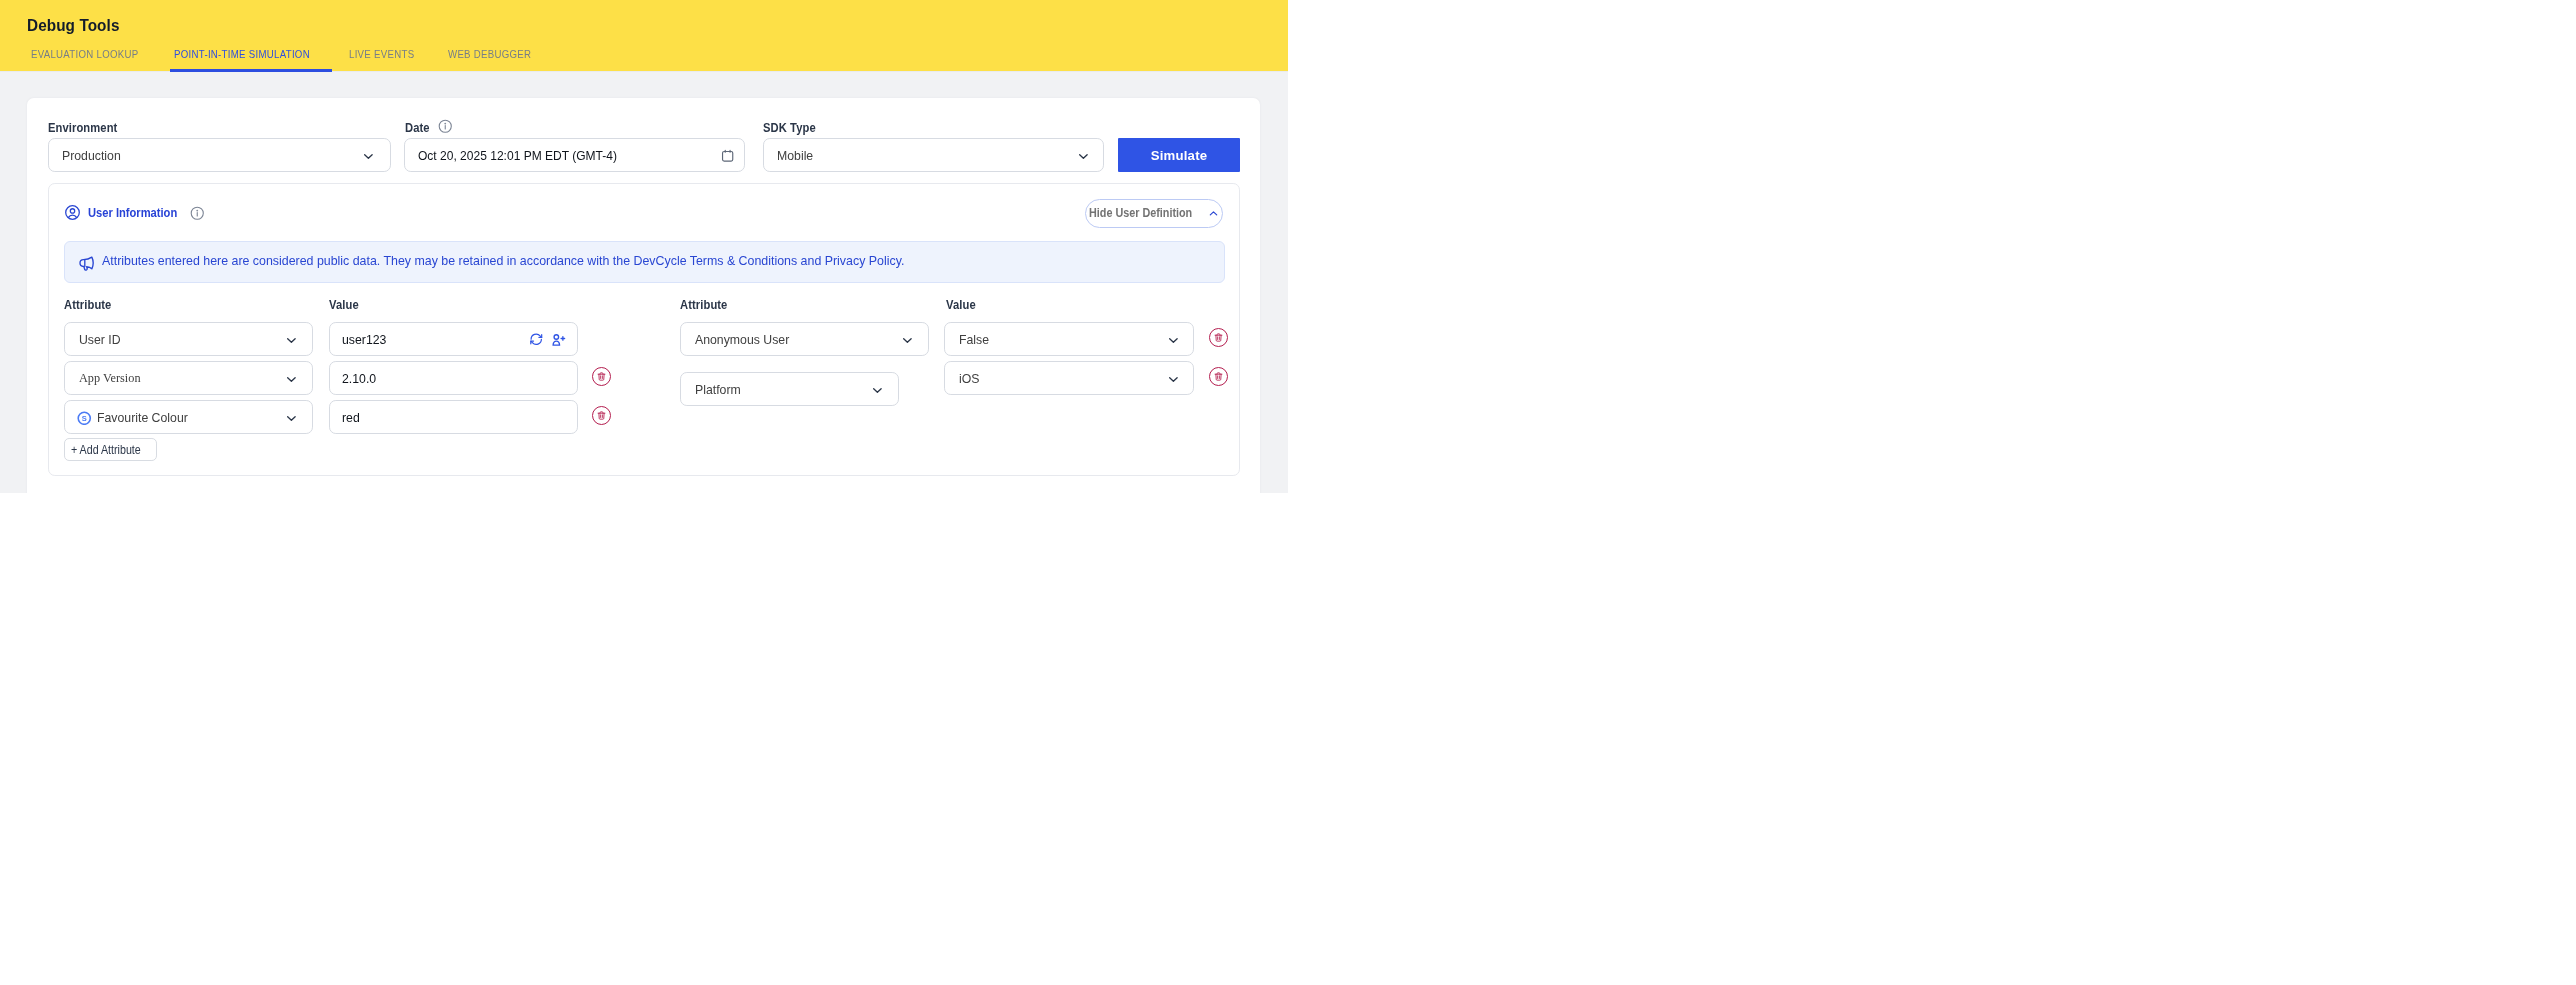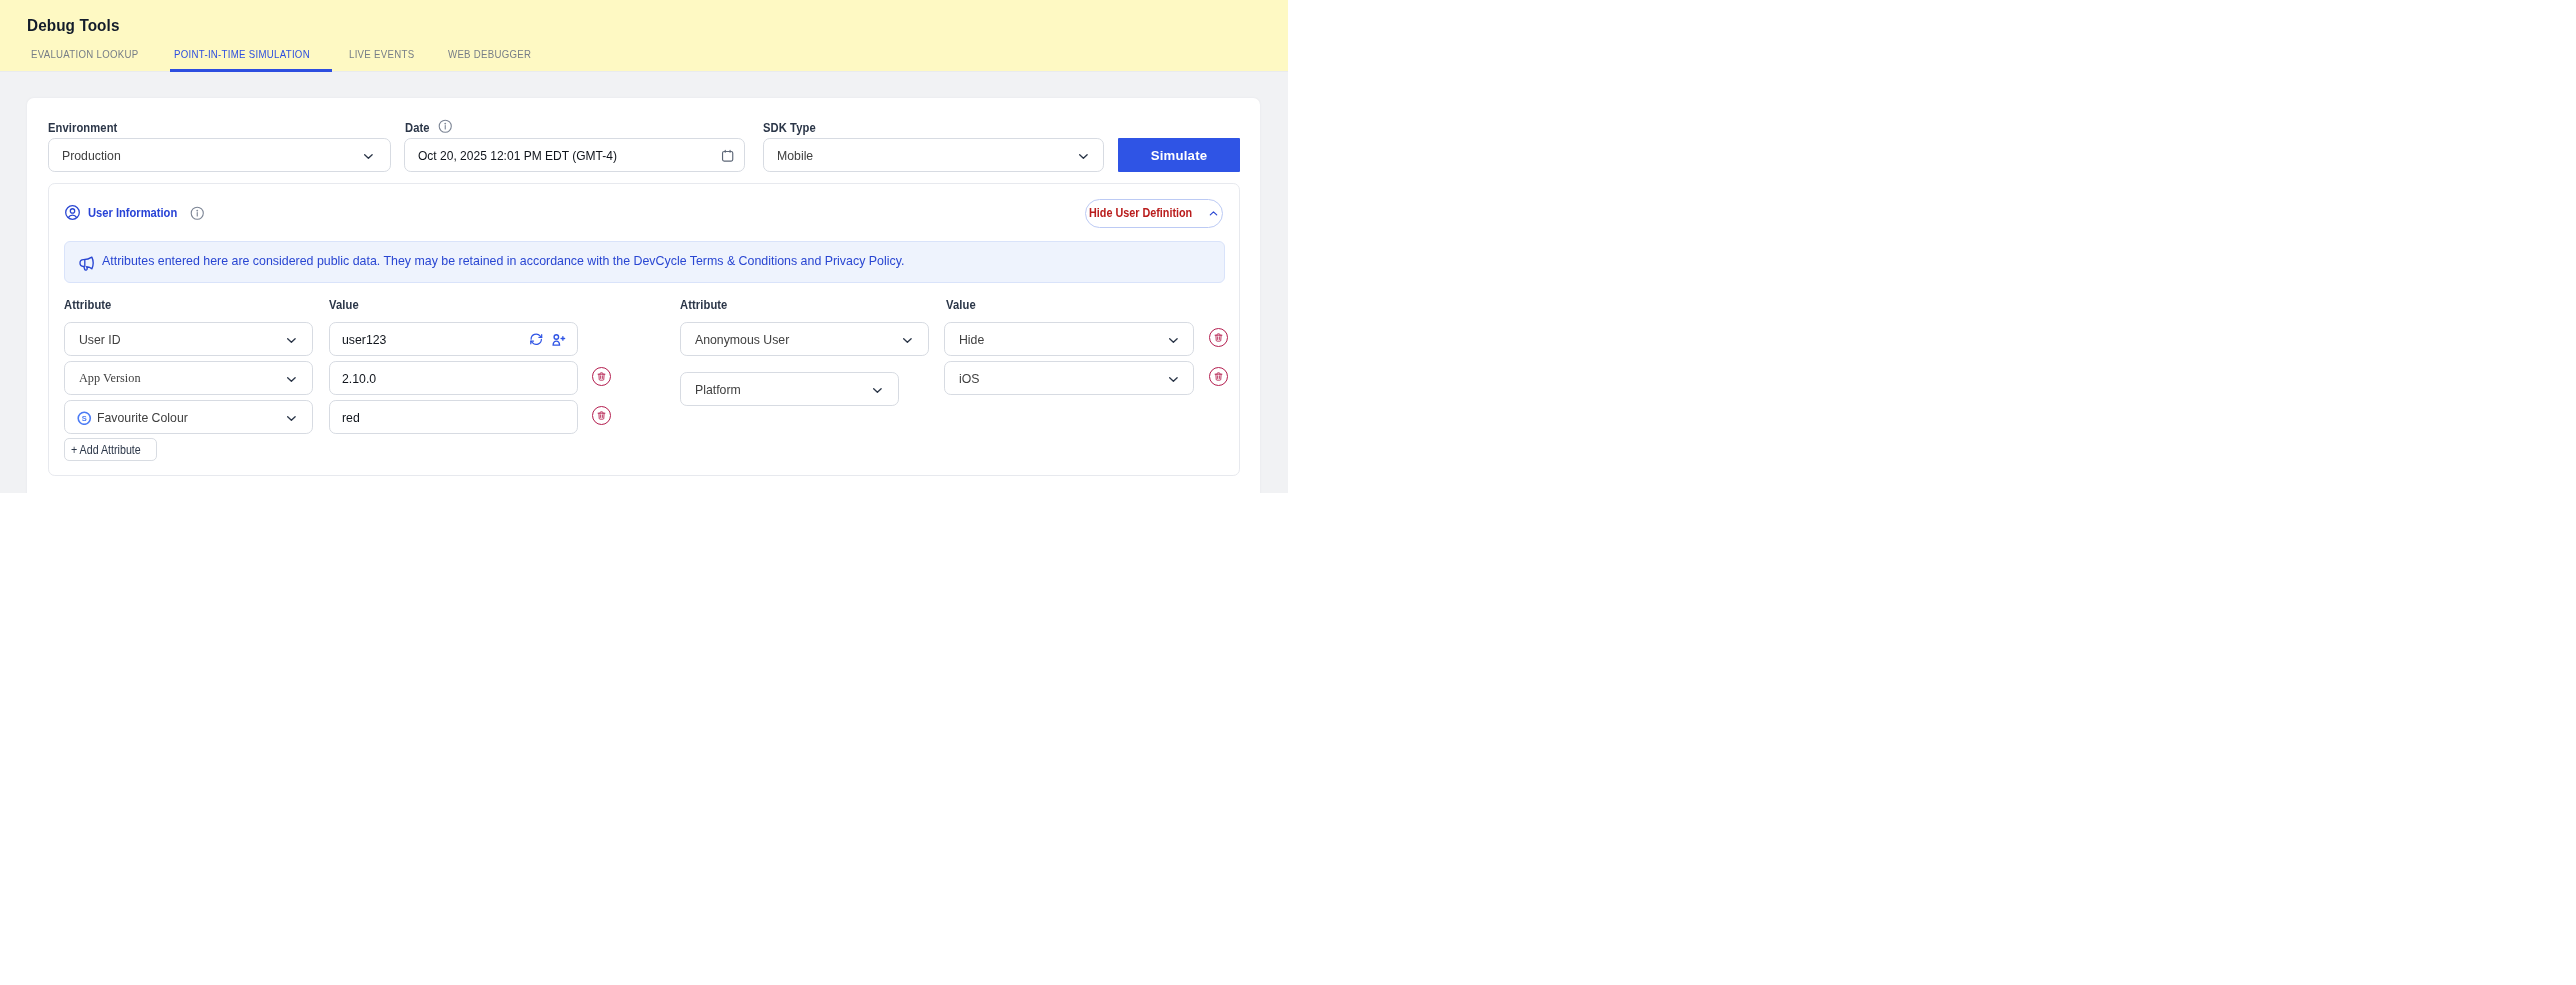--- a/index.html
+++ b/index.html
@@ -1,34 +1,34 @@
 <!DOCTYPE html>
 <html style="font-size:13.6px"><head>
 <meta charset="utf-8">
 <style>
   * { margin:0; padding:0; box-sizing:border-box; }
   html,body { width:1288px; height:493px; font-family:"Liberation Sans", sans-serif; }
   #app { position:relative; width:1288px; height:493px; background:#f1f2f4; overflow:hidden; }
   
-  #header { position:absolute; left:0; top:0; width:1288px; height:72px; background:#fef9c3; border-bottom:0.9px solid #e9ebee; }
+  #header { position:absolute; left:0; top:0; width:1288px; height:72px; background:#fde047; border-bottom:0.9px solid #e9ebee; }
   #h1 { position:absolute; left:27px; top:16px; font-size:17px; font-weight:700; color:#131c2b; letter-spacing:0.1px; }
   .tab { position:absolute; top:49px; font-size:10.4px; font-weight:400; letter-spacing:0.3px; color:#767d87; white-space:nowrap; }
   .tab.active { color:#2d4ee0; }
   #underline { position:absolute; left:170px; top:69px; width:162px; height:3px; background:#2d4ee0; }
   
   #card { position:absolute; left:27px; top:98px; width:1233px; height:443px; background:#fff; border-radius:6.8px; box-shadow:0 0.9px 2.6px rgba(20,30,60,0.06); }
   .label { position:absolute; font-size:12.8px; font-weight:700; color:#2b3648; letter-spacing:0.1px; }
   .ctl { position:absolute; height:34px; background:#fff; border:0.9px solid #d7dbe2; border-radius:6.8px; font-size:12.8px; color:#404040; display:flex; align-items:center; }
   .ctl .txt { padding-left:13.6px; white-space:nowrap; }
   .ctl.input { color:#10151c; }
   .chev { position:absolute; top:11px; width:12.8px; height:12.8px; }
   
   #section { position:absolute; left:48px; top:183px; width:1192px; height:293px; border:0.9px solid #e7e9ee; border-radius:6.8px; background:#fff; }
   #uiTitle { position:absolute; left:39px; top:22px; font-size:12.4px; font-weight:700; color:#2843d6; }
-  #pill { position:absolute; left:1036px; top:14.5px; width:138px; height:29px; border:1.3px solid #bccaf4; border-radius:15.3px; display:flex; align-items:center; justify-content:center; gap:5.1px; font-size:12px; font-weight:700; white-space:nowrap; color:#b91c1c; background:#fff; }
+  #pill { position:absolute; left:1036px; top:14.5px; width:138px; height:29px; border:1.3px solid #bccaf4; border-radius:15.3px; display:flex; align-items:center; justify-content:center; gap:5.1px; font-size:12px; font-weight:700; white-space:nowrap; color:#737373; background:#fff; }
   #banner { position:absolute; left:15px; top:57px; width:1161px; height:42px; background:#eef3fd; border:0.9px solid #d9e3fa; border-radius:6px; }
   #bannerText { position:absolute; left:53px; top:70px; font-size:12.4px; white-space:nowrap; color:#2946d2; }
   .del { position:absolute; width:19px; height:19px; border:1.1px solid #b41e4f; border-radius:50%; display:flex; align-items:center; justify-content:center; background:#fff; }
   #addbtn { position:absolute; left:14.5px; top:254px; width:93px; height:23px; border:0.9px solid #d8dce2; border-radius:5.1px; background:#fff; font-size:12px; color:#2b3648; display:flex; align-items:center; justify-content:center; }
   #simulate { position:absolute; left:1118px; top:138px; width:122px; height:34px; background:#2f54e5; border-radius:1px; color:#fff; font-size:13.2px; font-weight:700; display:flex; align-items:center; justify-content:center; letter-spacing:0.2px; }
   .sicon { position:absolute; }
   .sx { display:inline-block; transform-origin:0 50%; }
   .sx84 { transform:scaleX(0.96); }
   .sx875 { transform:scaleX(0.875); }
   .sx90 { transform:scaleX(0.90); }
@@ -137,21 +137,21 @@
           <path d="M19.3 7.1v5.2"></path>
         </svg>
     </div>
     <div class="ctl" style="left:631px; top:138px; width:249px;">
         <span class="txt"><span class="sx sx84">Anonymous User</span></span>
       <svg class="chev" style="right:14.5px;" viewBox="0 0 24 24" fill="none" stroke="#2b3648" stroke-width="2.5" stroke-linecap="round" stroke-linejoin="round">
           <path d="M5 9l7 6.5L19 9"></path>
         </svg>
     </div>
     <div class="ctl" style="left:895px; top:138px; width:250px;">
-        <span class="txt"><span class="sx sx84">Hide</span></span>
+        <span class="txt"><span class="sx sx84">False</span></span>
       <svg class="chev" style="right:12.8px;" viewBox="0 0 24 24" fill="none" stroke="#2b3648" stroke-width="2.5" stroke-linecap="round" stroke-linejoin="round">
           <path d="M5 9l7 6.5L19 9"></path>
         </svg>
     </div>
     <div class="del" style="left:1160px; top:144px;">
       <svg width="11" height="11" viewBox="0 0 24 24" fill="none" stroke="#b41e4f" stroke-width="1.9" stroke-linecap="round" stroke-linejoin="round">
           <path d="M4.5 7h15"></path>
           <path d="M9 7V5.4A1.4 1.4 0 0 1 10.4 4h3.2A1.4 1.4 0 0 1 15 5.4V7"></path>
           <path d="M6.3 7l.7 11.2a1.9 1.9 0 0 0 1.9 1.8h6.2a1.9 1.9 0 0 0 1.9-1.8L17.7 7"></path>
           <path d="M10.1 10.5v5.8M13.9 10.5v5.8"></path>

